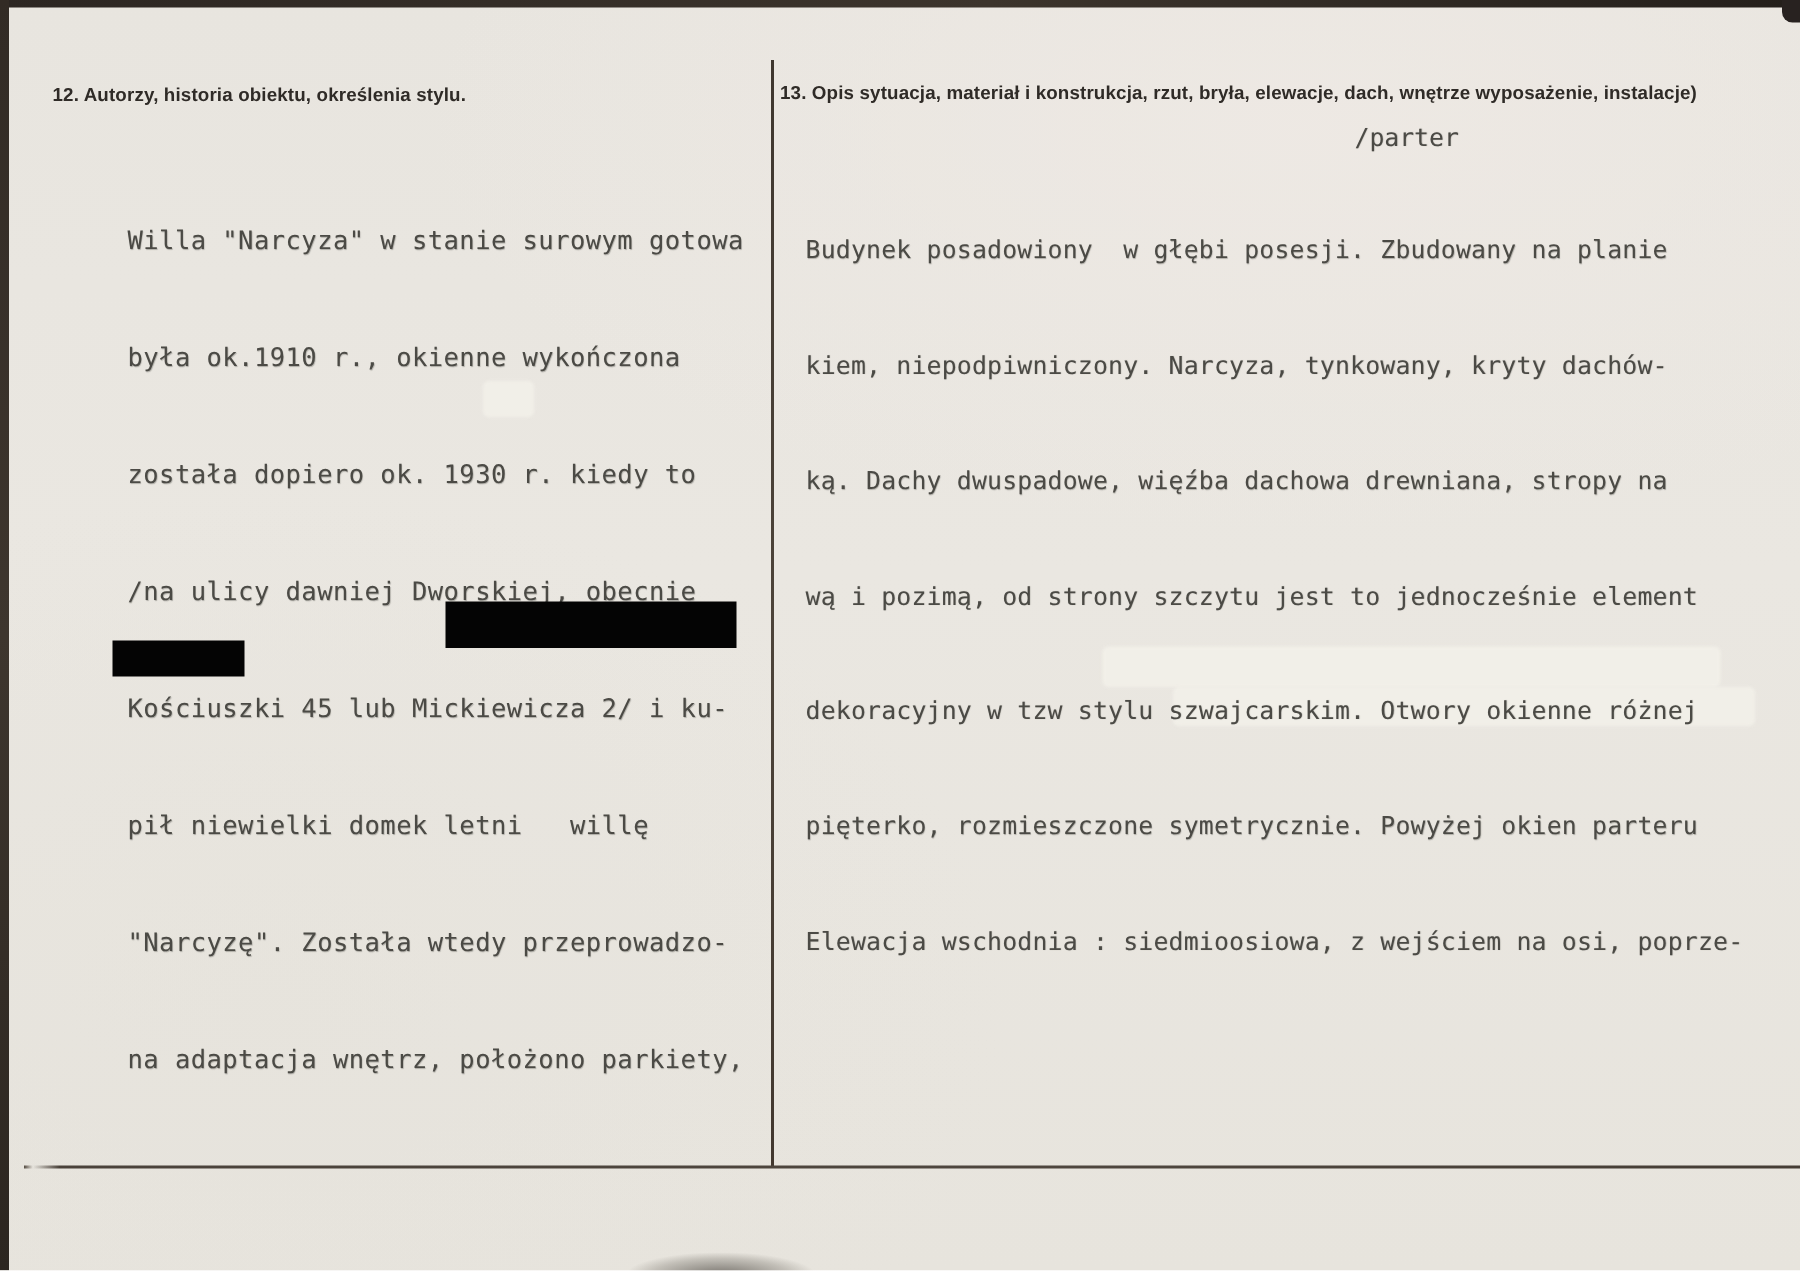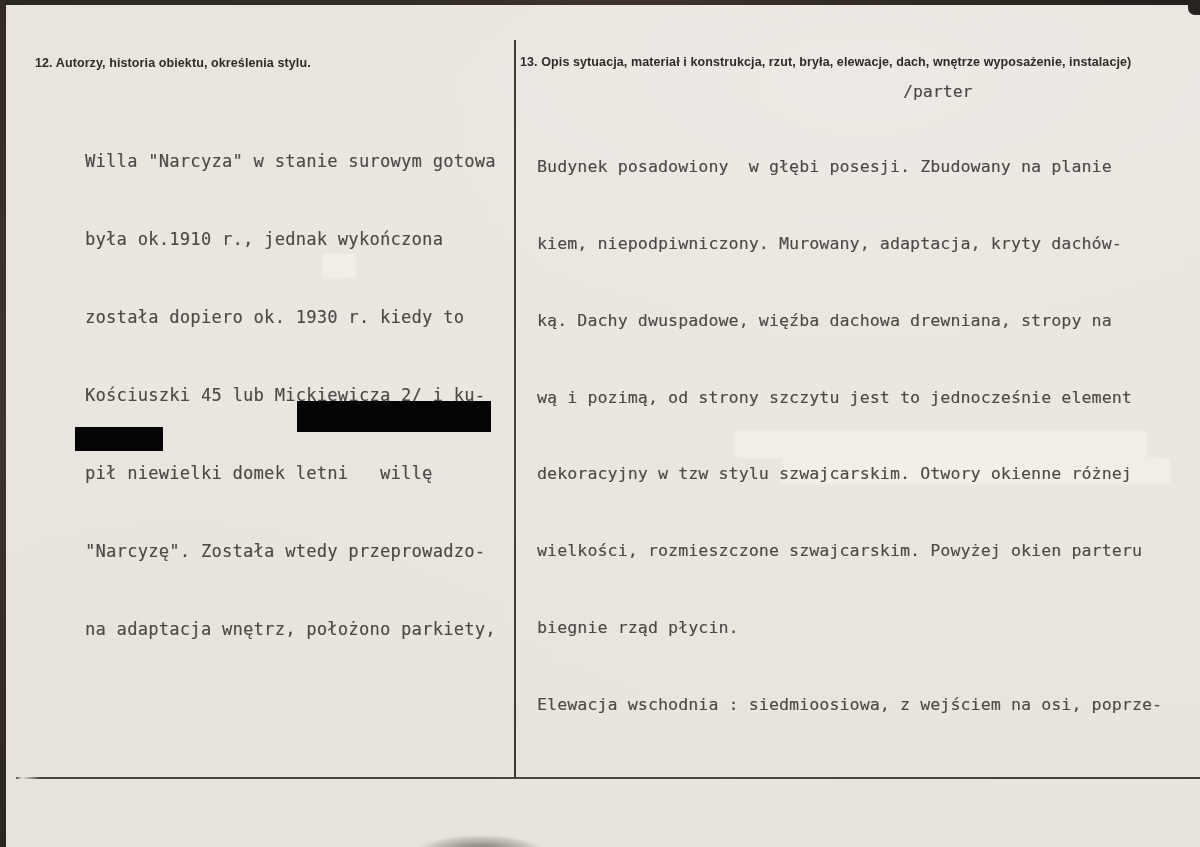--- a/index.html
+++ b/index.html
@@ -79,22 +79,23 @@
   <div class="divider"></div>
   <div class="rule-bottom"></div>
   <div class="smudge"></div>
 
   <div class="col-header" id="header-12">12. Autorzy, historia obiektu, określenia stylu.</div>
 
   <div class="whiteout" id="whiteout-letni"></div>
 
   <div class="typed typed-left">
     <div class="tline">Willa "Narcyza" w stanie surowym gotowa</div>
-    <div class="tline">była ok.1910 r., jednak wykończona</div>
+    <div class="tline">była ok.1910 r., okienne wykończona</div>
     <div class="tline">została dopiero ok. 1930 r. kiedy to</div>
+    <div class="tline">/na ulicy dawniej Dworskiej, obecnie</div>
     <div class="tline">Kościuszki 45 lub Mickiewicza 2/ i ku-</div>
     <div class="tline">pił niewielki domek letni   willę</div>
     <div class="tline">"Narcyzę". Została wtedy przeprowadzo-</div>
     <div class="tline">na adaptacja wnętrz, położono parkiety,</div>
     
     
     
     
     
   </div>
@@ -104,26 +105,25 @@
 
   <div class="col-header" id="header-13">13. Opis  sytuacja, materiał i konstrukcja, rzut, bryła, elewacje, dach, wnętrze wyposażenie, instalacje)</div>
 
   <div class="insertion">/parter</div>
 
   <div class="whiteout" id="whiteout-1"></div>
   <div class="whiteout" id="whiteout-2"></div>
 
   <div class="typed typed-right">
     <div class="tline">Budynek posadowiony  w głębi posesji. Zbudowany na planie</div>
-    <div class="tline">kiem, niepodpiwniczony. Murowany, adaptacja, kryty dachów-</div>
+    <div class="tline">kiem, niepodpiwniczony. Narcyza, tynkowany, kryty dachów-</div>
     <div class="tline">ką. Dachy dwuspadowe, więźba dachowa drewniana, stropy na</div>
     <div class="tline">wą i pozimą, od strony szczytu jest to jednocześnie element</div>
     <div class="tline">dekoracyjny w tzw stylu szwajcarskim. Otwory okienne różnej</div>
-    <div class="tline">wielkości, rozmieszczone szwajcarskim. Powyżej okien parteru</div>
-    <div class="tline">biegnie rząd płycin.</div>
+    <div class="tline">pięterko, rozmieszczone symetrycznie. Powyżej okien parteru</div>
     <div class="tline">Elewacja wschodnia : siedmioosiowa, z wejściem na osi, poprze-</div>
     
     
     
     
     
     
     
     
     

